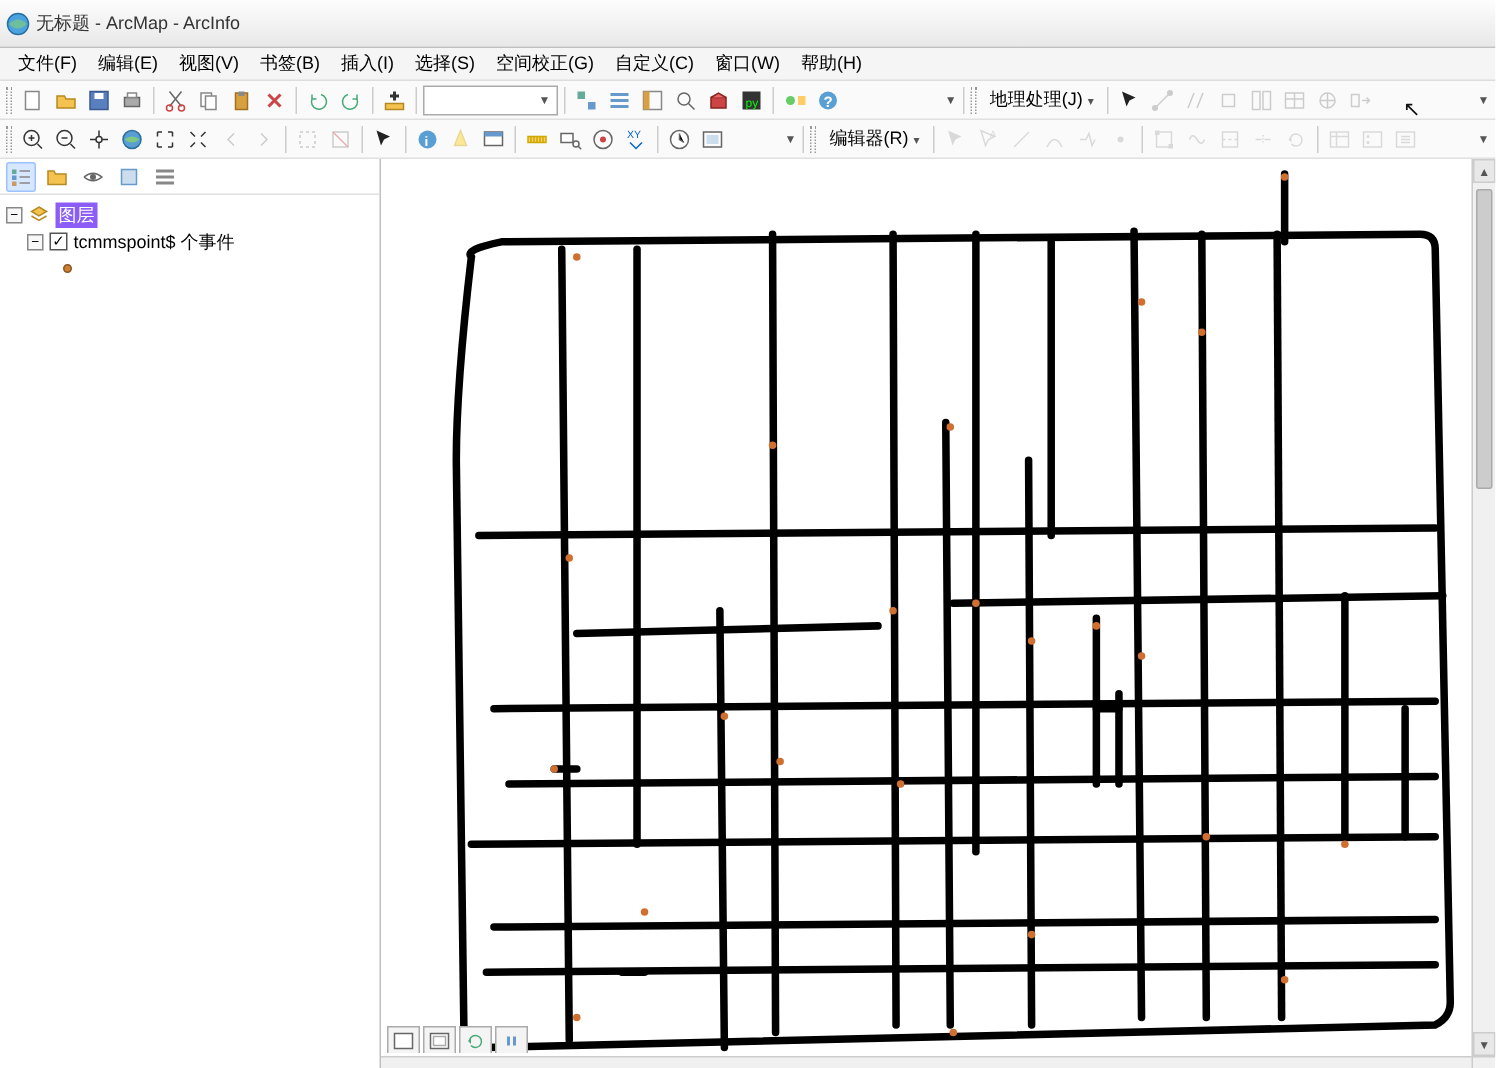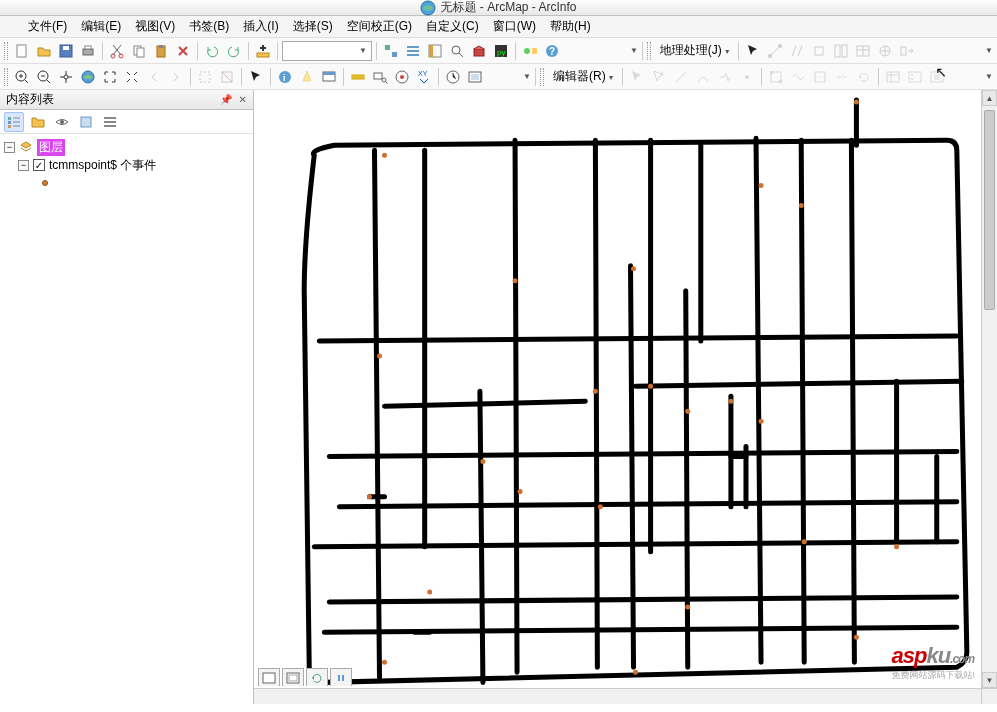--- a/index.html
+++ b/index.html
@@ -1,20 +1,20 @@
 <!DOCTYPE html>
 <html><head>
 <meta charset="utf-8">
 <style>
 * { box-sizing: border-box; margin: 0; padding: 0; }
 body { font-family: "Microsoft YaHei", "SimSun", sans-serif; font-size: 12px; background: #fff; overflow: hidden; width: 997px; height: 712px; position: relative; }
-.titlebar { height: 16px; background: linear-gradient(#fdfdfd, #e8e8e8); border-bottom: 1px solid #c0c0c0; display: flex; align-items: center; padding: 0 4px; justify-content: center; }
+.titlebar { height: 32px; background: linear-gradient(#fdfdfd, #e8e8e8); border-bottom: 1px solid #c0c0c0; display: flex; align-items: center; padding: 0 4px; }
 .titlebar .app-icon { width: 16px; height: 16px; margin-right: 4px; }
 .titlebar-text { font-size: 12px; color: #333; }
-.menubar { height: 22px; display: flex; align-items: flex-end; padding: 0 22px; gap: 2px; background: #f5f5f5; border-bottom: 1px solid #ddd; }
+.menubar { height: 22px; display: flex; align-items: flex-end; padding: 0 6px; gap: 2px; background: #f5f5f5; border-bottom: 1px solid #ddd; }
 .menubar span { padding: 2px 6px; cursor: default; }
 .toolbar { height: 26px; display: flex; align-items: center; padding: 0 4px; gap: 2px; background: #fafafa; border-bottom: 1px solid #e0e0e0; }
 .toolbar .grip { width: 4px; height: 18px; border-left: 1px dotted #999; border-right: 1px dotted #999; margin-right: 2px; }
 .tbtn { width: 20px; height: 20px; display: flex; align-items: center; justify-content: center; border-radius: 2px; cursor: default; }
 .tbtn.disabled { opacity: 0.4; }
 .sep { width: 1px; height: 18px; background: #ccc; margin: 0 2px; }
 .combo { height: 20px; border: 1px solid #aaa; background: #fff; min-width: 120px; display: flex; align-items: center; padding: 0 4px; font-size: 11px; }
 .combo.scale { min-width: 90px; }
 .dd-arrow { margin-left: auto; font-size: 8px; color: #555; }
 .toolbar-label { padding: 0 4px; cursor: default; border: 1px solid transparent; }
@@ -23,21 +23,21 @@
 .sidebar-header { height: 20px; background: linear-gradient(#f8f8f8,#e8e8e8); border-bottom: 1px solid #c0c0c0; display: flex; align-items: center; padding: 0 6px; font-size: 12px; }
 .sidebar-header .ctrl { margin-left: auto; display: flex; gap: 6px; color: #666; font-size: 10px; }
 .toc-tools { height: 24px; display: flex; align-items: center; gap: 4px; padding: 2px 4px; border-bottom: 1px solid #e0e0e0; }
 .toc-tools .tbtn { width: 20px; height: 20px; }
 .toc-tree { flex: 1; padding: 4px; overflow: auto; font-size: 12px; }
 .tree-row { display: flex; align-items: center; height: 18px; gap: 4px; }
 .tree-row .tog { width: 11px; height: 11px; border: 1px solid #888; display: flex; align-items: center; justify-content: center; font-size: 9px; line-height: 1; background: #f8f8f8; }
 .tree-row.indent1 { padding-left: 14px; }
 .tree-row.indent2 { padding-left: 38px; }
 .layer-icon { width: 14px; height: 14px; }
-.sel { background: #d946ef; color: #fff; padding: 0 2px; }
+.sel { background: #8b5cf6; color: #fff; padding: 0 2px; }
 .check { width: 12px; height: 12px; border: 1px solid #555; display: flex; align-items: center; justify-content: center; font-size: 10px; background: #fff; }
 .sym-dot { width: 6px; height: 6px; border-radius: 50%; background: #d08030; border: 1px solid #885520; }
 .map-area { flex: 1; background: #fff; position: relative; overflow: hidden; }
 .map-canvas { position: absolute; inset: 0; }
 .scrollbar-v { position: absolute; right: 0; top: 0; bottom: 16px; width: 16px; background: #f0f0f0; border-left: 1px solid #ccc; }
 .scrollbar-v .thumb { position: absolute; left: 2px; right: 2px; top: 20px; height: 200px; background: #ccc; border: 1px solid #aaa; border-radius: 2px; }
 .scrollbar-v .arrow { position: absolute; left: 0; right: 0; height: 16px; display: flex; align-items: center; justify-content: center; font-size: 8px; color: #555; background: #e8e8e8; border: 1px solid #ccc; }
 .scrollbar-h { position: absolute; left: 0; right: 16px; bottom: 0; height: 16px; background: #f0f0f0; border-top: 1px solid #ccc; }
 .sb-corner { position: absolute; right: 0; bottom: 0; width: 16px; height: 16px; background: #f0f0f0; border-left: 1px solid #ccc; border-top: 1px solid #ccc; }
 .view-tabs { position: absolute; left: 4px; bottom: 18px; display: flex; gap: 2px; }
@@ -460,27 +460,20 @@
         <path d="M5 6h6M5 8h6M5 10h6" stroke="#aaa"></path>
       </svg>
     </div>
   <span class="dd-arrow">▼</span>
 </div>
 
 <span class="cursor-arrow">↖</span>
 
 <div class="main">
   <div class="sidebar">
-    <div class="sidebar-header">
-      <span>内容列表</span>
-      <span class="ctrl">
-        <span>📌</span>
-        <span>✕</span>
-      </span>
-    </div>
     <div class="toc-tools">
       <div class="tbtn" style="border:1px solid #9cc3ff;background:#d6e7ff">
           <svg width="16" height="16">
             <rect x="2" y="3" width="3" height="3" fill="#6a9"></rect>
             <rect x="2" y="7" width="3" height="3" fill="#69c"></rect>
             <rect x="2" y="11" width="3" height="3" fill="#c96"></rect>
             <path d="M7 4h7M7 8h7M7 12h7" stroke="#888"></path>
           </svg>
         </div>
       <div class="tbtn">
@@ -619,18 +612,14 @@
     </div>
 
     <div class="scrollbar-v">
       <div class="arrow" style="top:0">▲</div>
       <div class="thumb"></div>
       <div class="arrow" style="bottom:0">▼</div>
     </div>
     <div class="scrollbar-h"></div>
     <div class="sb-corner"></div>
 
-    <div class="watermark">
-      <span class="r">asp</span><span class="g">ku</span><span class="g" style="font-size:12px">.com</span>
-      <span class="sub">免费网站源码下载站!</span>
-    </div>
   </div>
 </div>
 
 </body></html>

